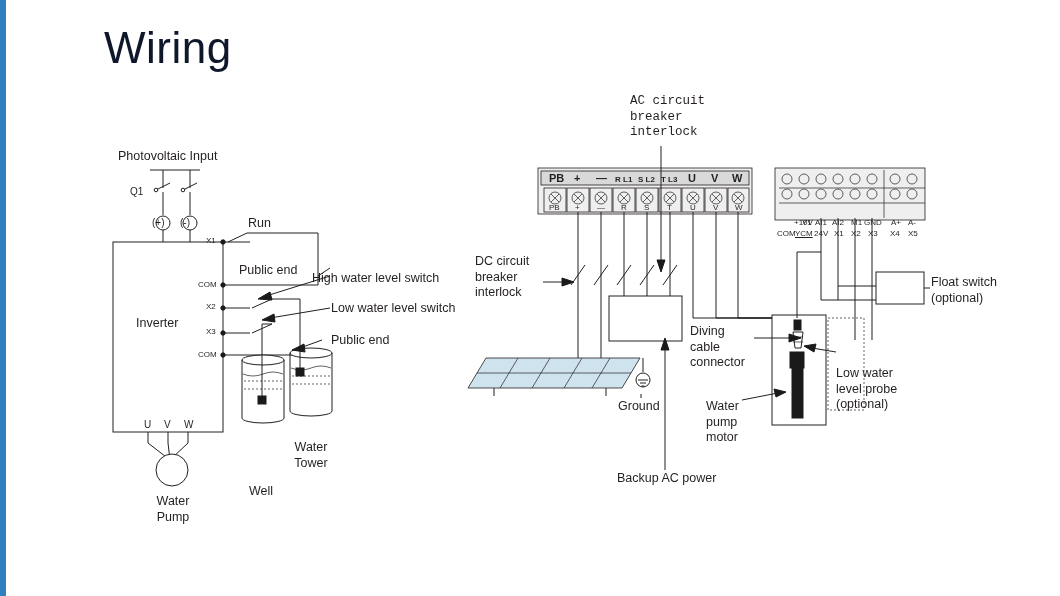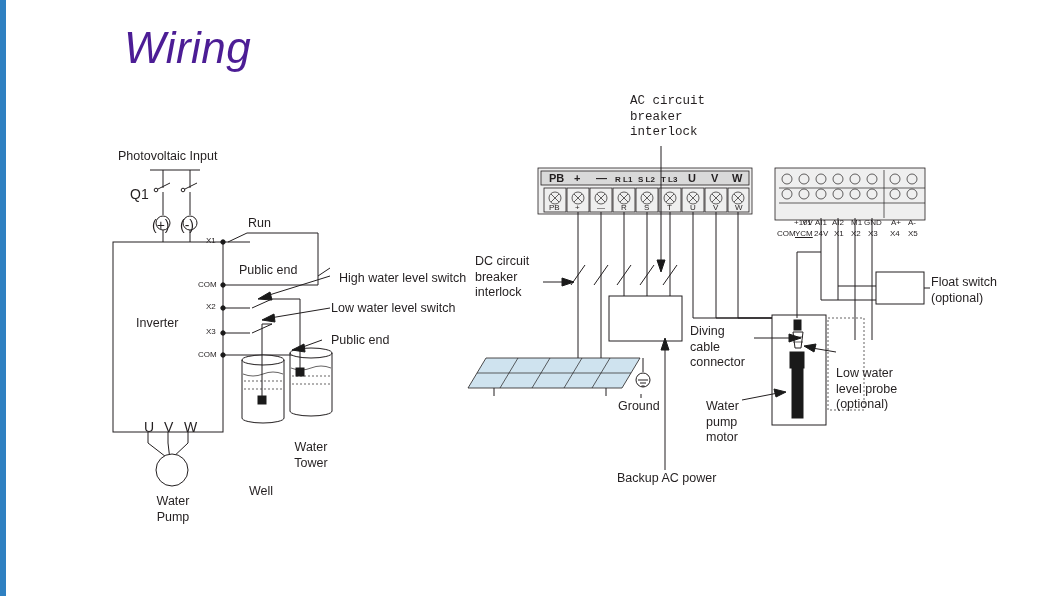--- a/index.html
+++ b/index.html
@@ -1,22 +1,22 @@
 <!DOCTYPE html>
 <html><head>
 <meta charset="utf-8">
 <style>
   html,body{margin:0;padding:0;background:#ffffff;}
   body{width:1060px;height:596px;position:relative;overflow:hidden;
        font-family:"Liberation Sans", sans-serif;color:#231f20;}
   .accent-bar{position:absolute;left:0;top:0;width:6px;height:596px;background:#2f80c1;}
-  .page-title{position:absolute;left:124px;top:26px;font-size:44px;color:#4c1d95;
-              font-weight:400;letter-spacing:0.5px;line-height:1;font-style:italic;}
+  .page-title{position:absolute;left:104px;top:26px;font-size:44px;color:#0f172a;
+              font-weight:400;letter-spacing:0.5px;line-height:1;}
   .lbl{position:absolute;font-size:12.5px;line-height:1.25;color:#231f20;white-space:pre;}
-  .lbl.sm{font-size:14px;}
+  .lbl.sm{font-size:10px;}
   .lbl.xs{font-size:8px;}
   .lbl.c{text-align:center;}
   svg{position:absolute;left:0;top:0;width:1060px;height:596px;overflow:visible;}
   .stk{stroke:#231f20;fill:none;stroke-width:1;}
   .thin{stroke:#231f20;fill:none;stroke-width:0.7;}
   .fillw{fill:#ffffff;stroke:#231f20;stroke-width:1;}
   .fillg{fill:#d9d9d9;stroke:#231f20;stroke-width:0.8;}
   .fillgl{fill:#efefef;stroke:#231f20;stroke-width:0.8;}
   .fillblk{fill:#1a1a1a;stroke:#1a1a1a;}
   .fillpv{fill:#cfe3ef;stroke:#231f20;stroke-width:0.8;}
@@ -316,21 +316,21 @@
 <div class="lbl" style="left:136px;top:316px;">Inverter</div>
 <div class="lbl" style="left:248px;top:216px;">Run</div>
 
 <div class="lbl xs" style="left:206px;top:236px;">X1</div>
 <div class="lbl xs" style="left:198px;top:280px;">COM</div>
 <div class="lbl xs" style="left:206px;top:302px;">X2</div>
 <div class="lbl xs" style="left:206px;top:327px;">X3</div>
 <div class="lbl xs" style="left:198px;top:350px;">COM</div>
 
 <div class="lbl" style="left:236px;top:262px;background:#ffffff;padding:1px 3px;">Public end</div>
-<div class="lbl" style="left:339px;top:271px;">High water level switch</div>
+<div class="lbl" style="left:312px;top:271px;">High water level switch</div>
 <div class="lbl" style="left:331px;top:301px;">Low water level switch</div>
 <div class="lbl" style="left:331px;top:333px;">Public end</div>
 
 <div class="lbl" style="left:249px;top:440px;margin-top:44px;">Well</div>
 <div class="lbl c" style="left:288px;top:440px;width:46px;">Water
 Tower</div>
 
 <div class="lbl sm" style="left:144px;top:419px;">U</div>
 <div class="lbl sm" style="left:164px;top:419px;">V</div>
 <div class="lbl sm" style="left:184px;top:419px;">W</div>

